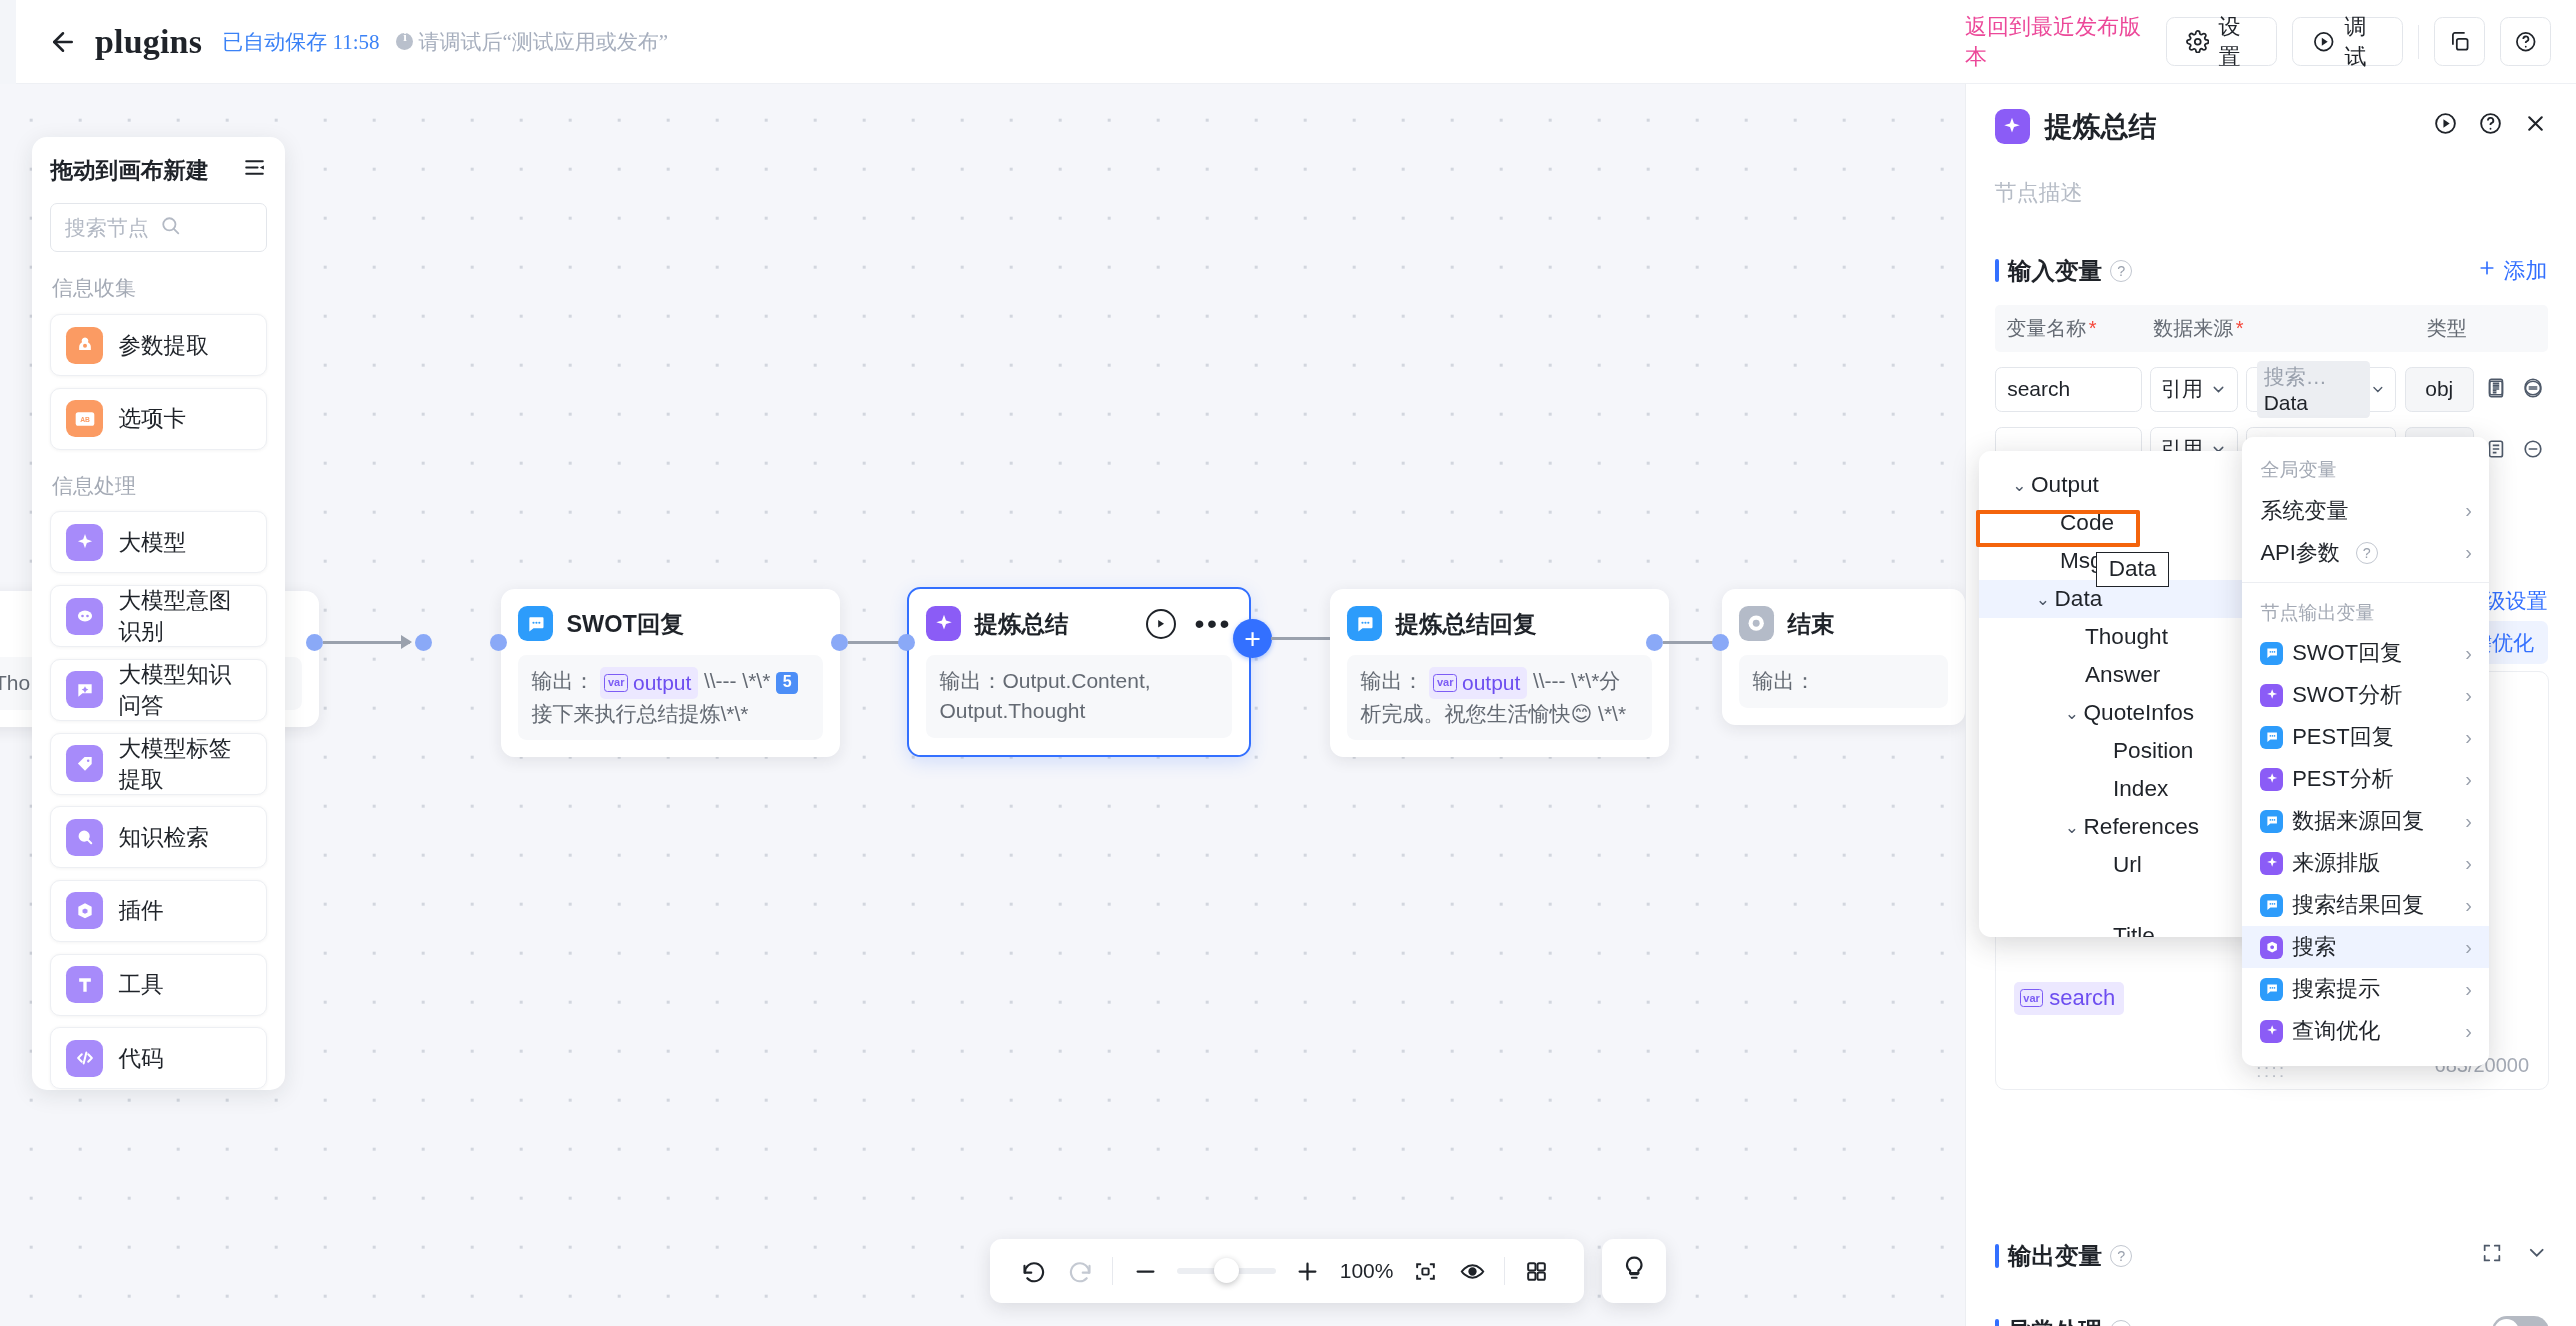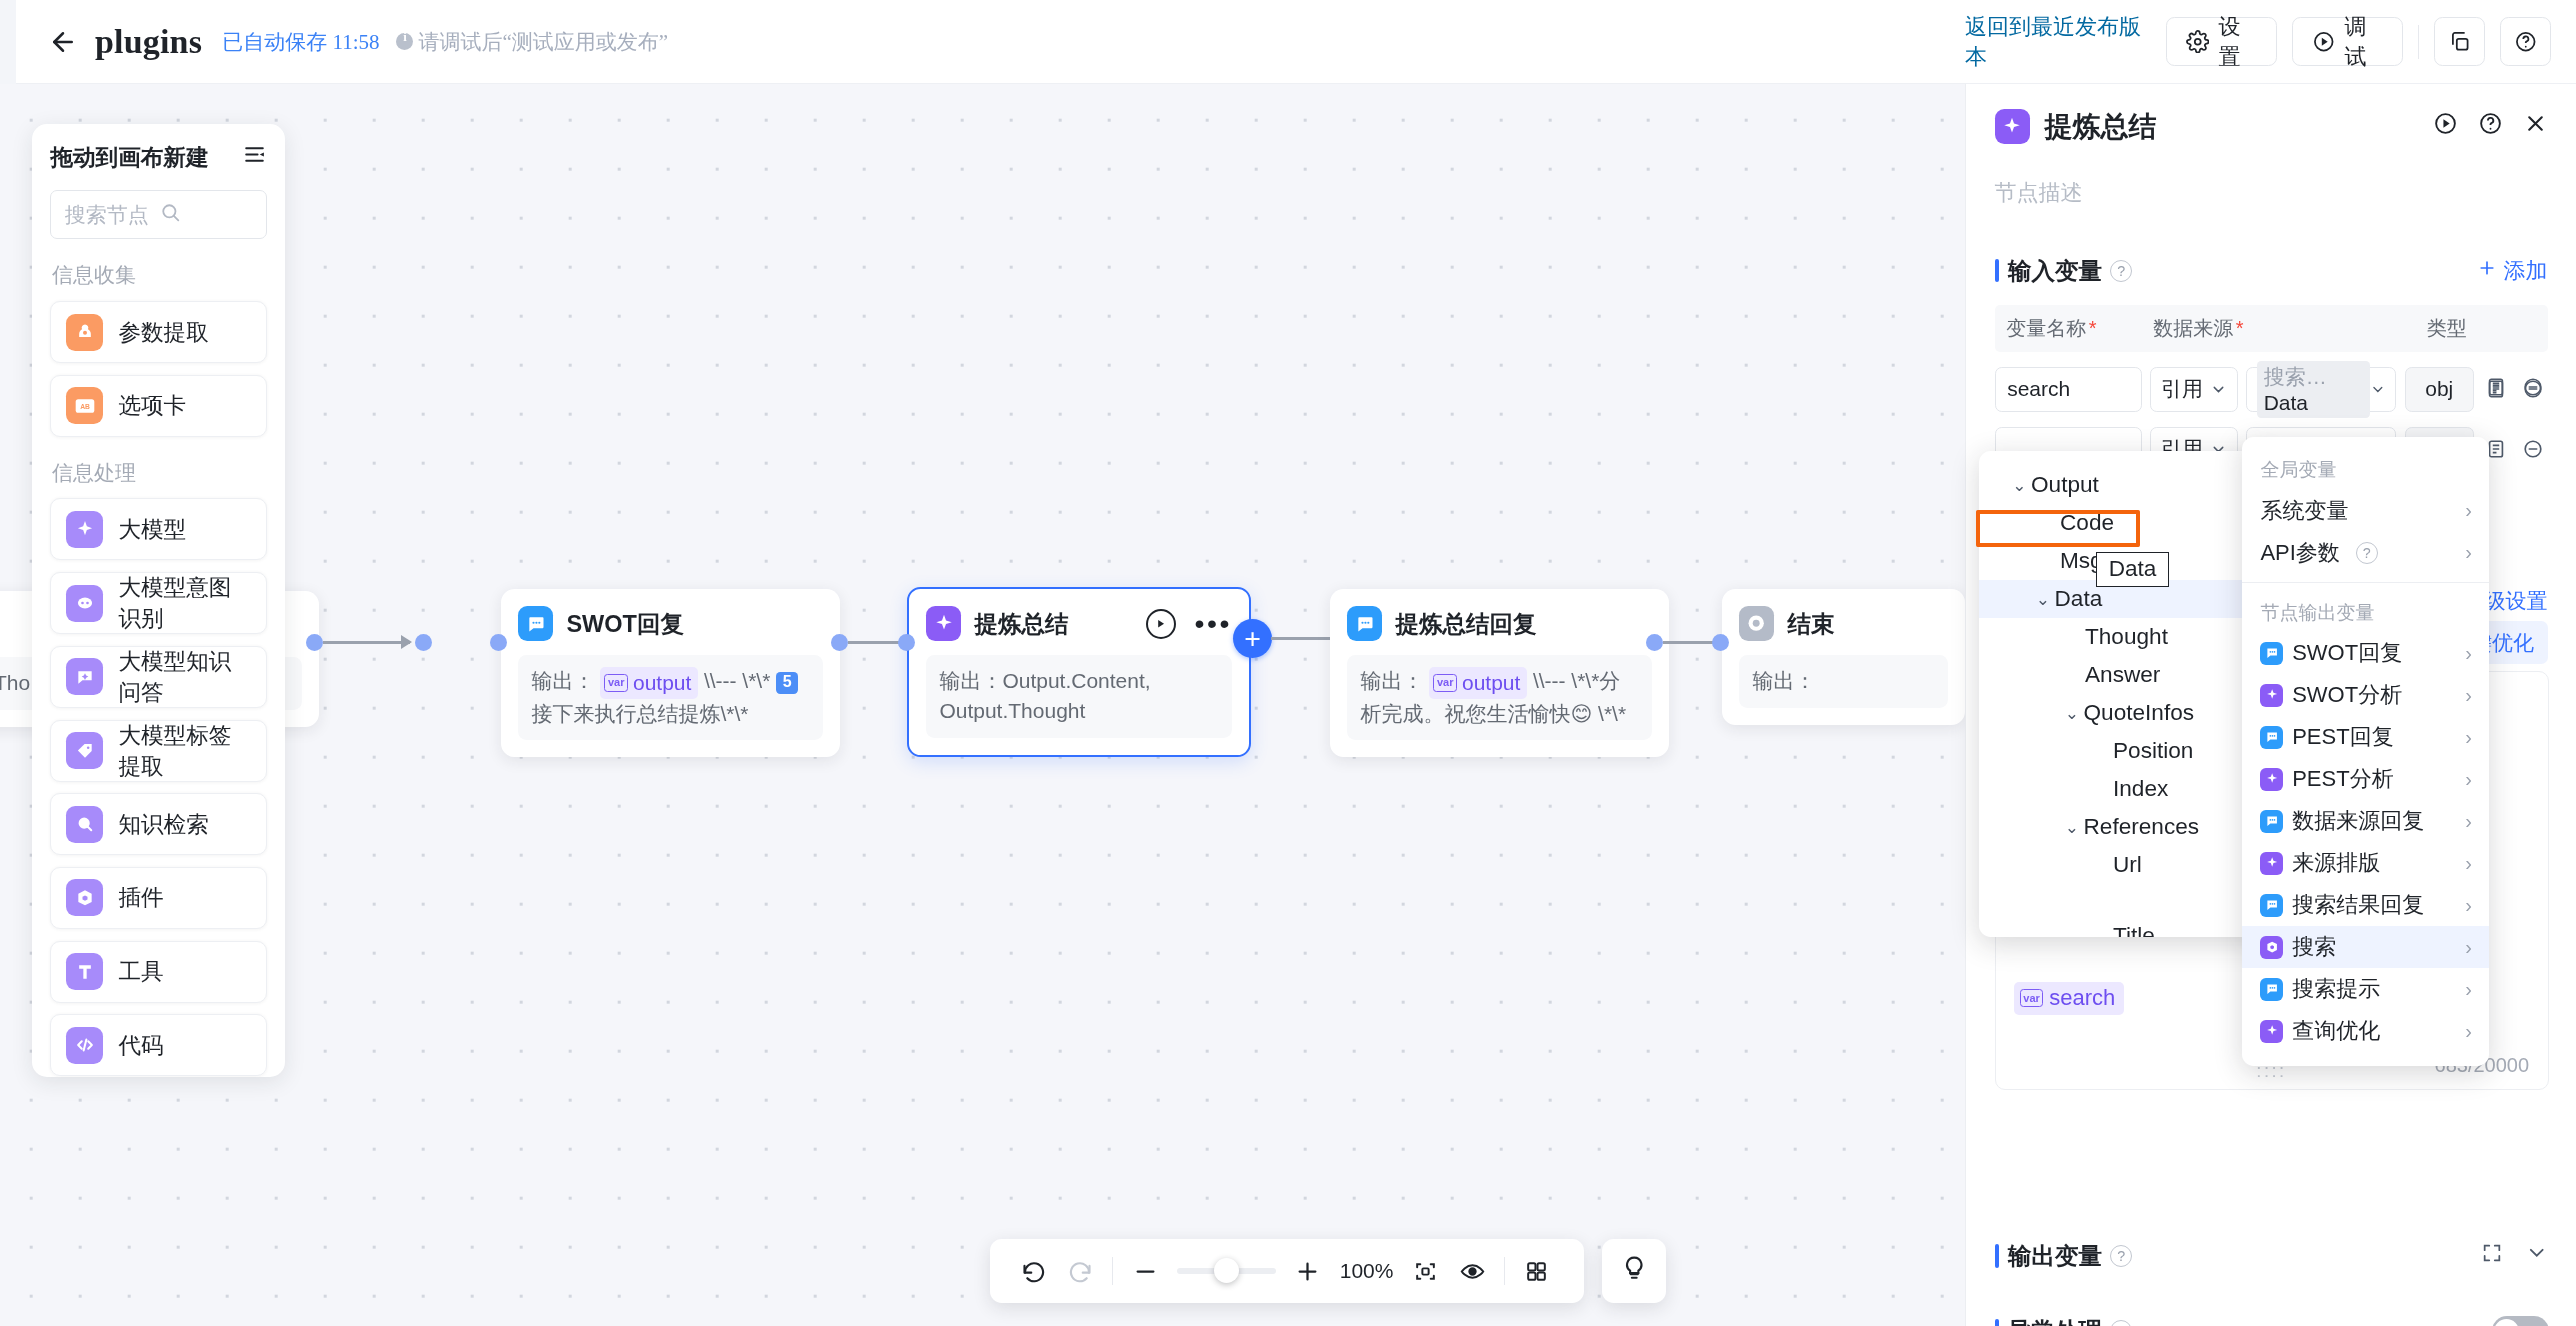--- a/index.html
+++ b/index.html
@@ -25,21 +25,21 @@
   .info-dot { width:17px;height:17px;border-radius:50%;background:#b9c0cc;display:inline-block;
     margin-right:5px; position:relative;}
   .info-dot::after{content:"i";position:absolute;left:0;top:-3.4px;width:17px;text-align:center;
     font-size:12.6px;color:#fff;font-weight:700;}
 
   .header-right {
     position:absolute; right:0; top:0; height:84px; width:611px;
     background:#fff; display:flex; align-items:center; justify-content:flex-end;
     padding-right:25px; gap:15px; border-bottom:0.8px solid #eef0f4; z-index:30;
   }
-  .link-blue { color:#0369a1; font-size:22px; cursor:pointer; }
+  .link-blue { color:#ec4899; font-size:22px; cursor:pointer; }
   .hbtn {
     height:49px; border:0.8px solid #e3e6eb; border-radius:8.4px; background:#fff;
     display:flex;align-items:center;gap:9.2px;padding:0 18.4px; font-size:22px; cursor:pointer;
   }
   .hbtn.icon-only { width:54px; padding:0; justify-content:center; }
   .hdiv { width:0.8px; height:34px; background:#e7e9ee; }
 
   
   .canvas {
     position:absolute; left:0; top:84px; width:1965px; height:1243px;
@@ -83,21 +83,21 @@
   .port{position:absolute;width:17px;height:17px;border-radius:50%;background:#8aa9f7;}
   .port.lg{width:39px;height:39px;background:#3370ff;color:#fff;display:flex;align-items:center;
     justify-content:center;font-size:28.5px;line-height:1;cursor:pointer; box-shadow:0 1.7px 5px rgba(51,112,255,.4);}
   .edge{position:absolute;height:3.4px;background:#9aa1ad;}
   .edge::after{content:"";position:absolute;right:-1.7px;top:-5.9px;border-left:11.7px solid #9aa1ad;
     border-top:7.5px solid transparent;border-bottom:7.5px solid transparent;}
   .edge.plain::after{display:none;}
 
   
   .palette {
-    position:absolute; left:32px; top:124px; width:253px; height:953px;
+    position:absolute; left:32px; top:137px; width:253px; height:953px;
     background:#fff; border-radius:15px; box-shadow:0 5px 22px rgba(31,35,41,.10);
     padding:18.4px 18.4px 0 18.4px; overflow:hidden; z-index:20;
   }
   .pal-head{display:flex;align-items:center;justify-content:space-between;}
   .pal-title{font-size:22.6px;font-weight:700;}
   .search-box{
     margin-top:17px;height:49px;border:0.8px solid #e3e6eb;border-radius:7px;display:flex;
     align-items:center;padding:0 13.4px;color:#b3b9c4;font-size:21px;
   }
   .search-box span{flex:1;}

